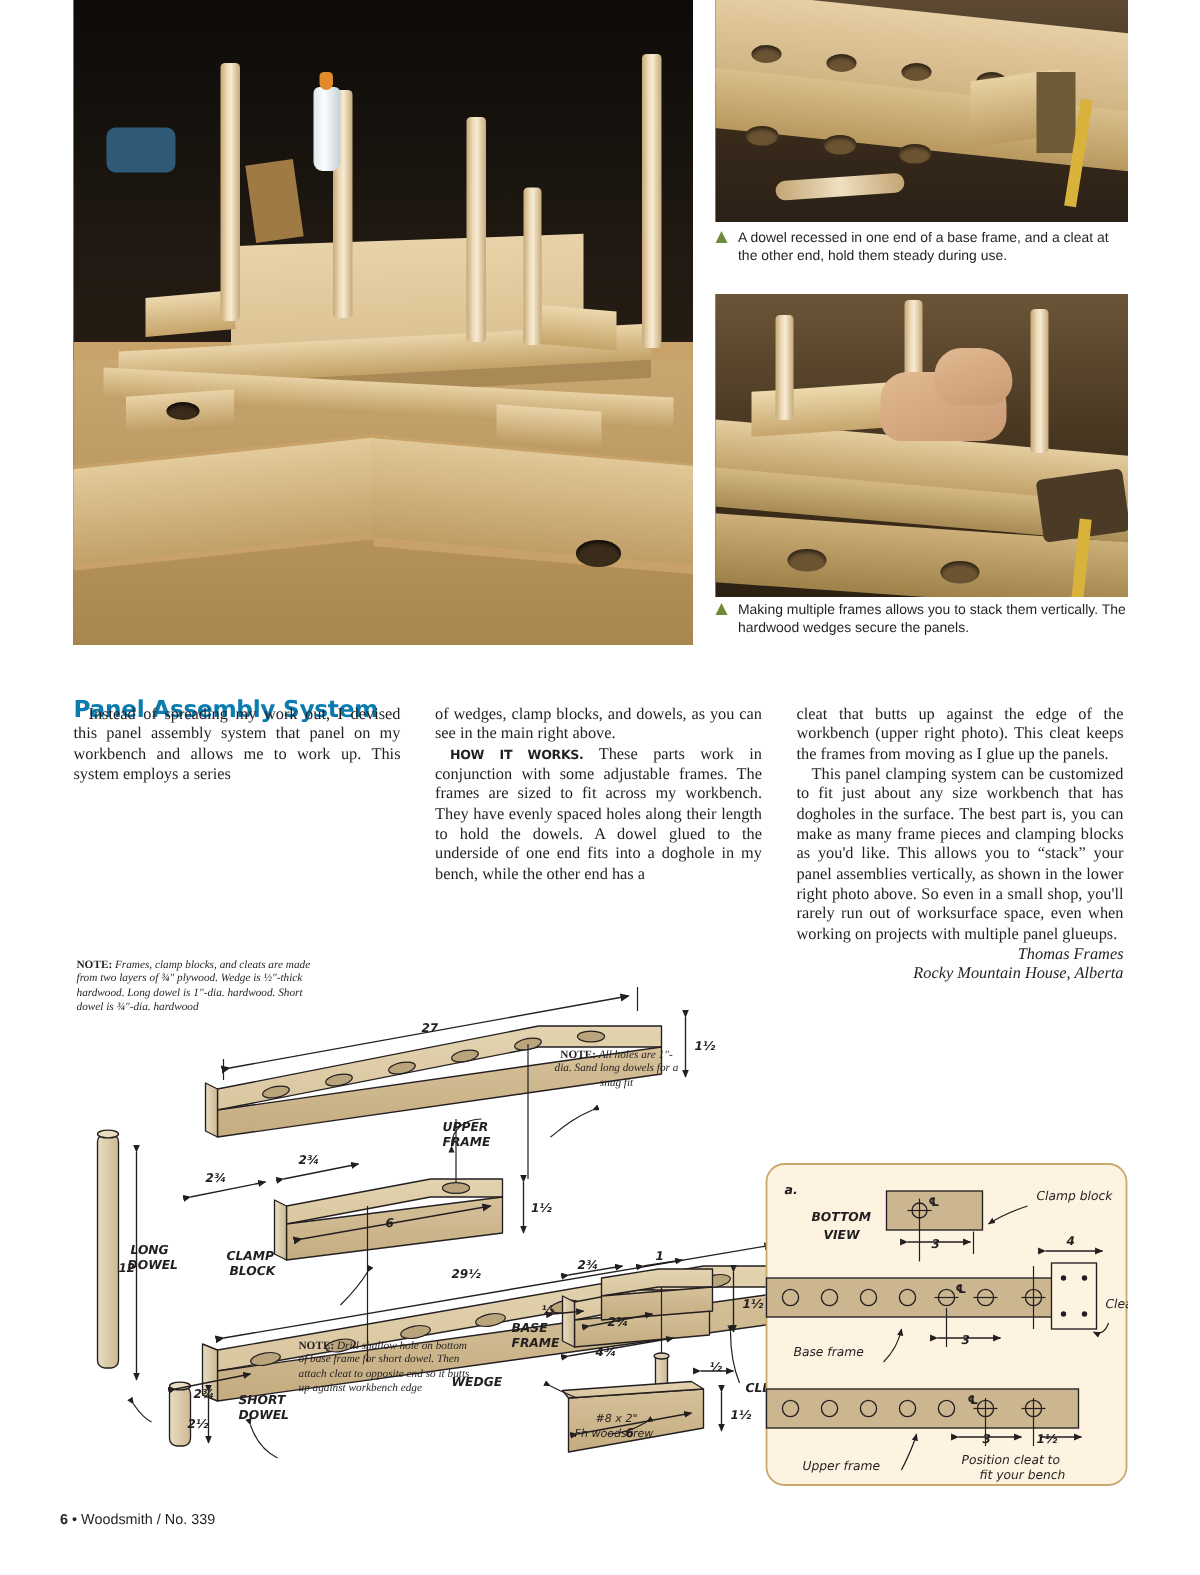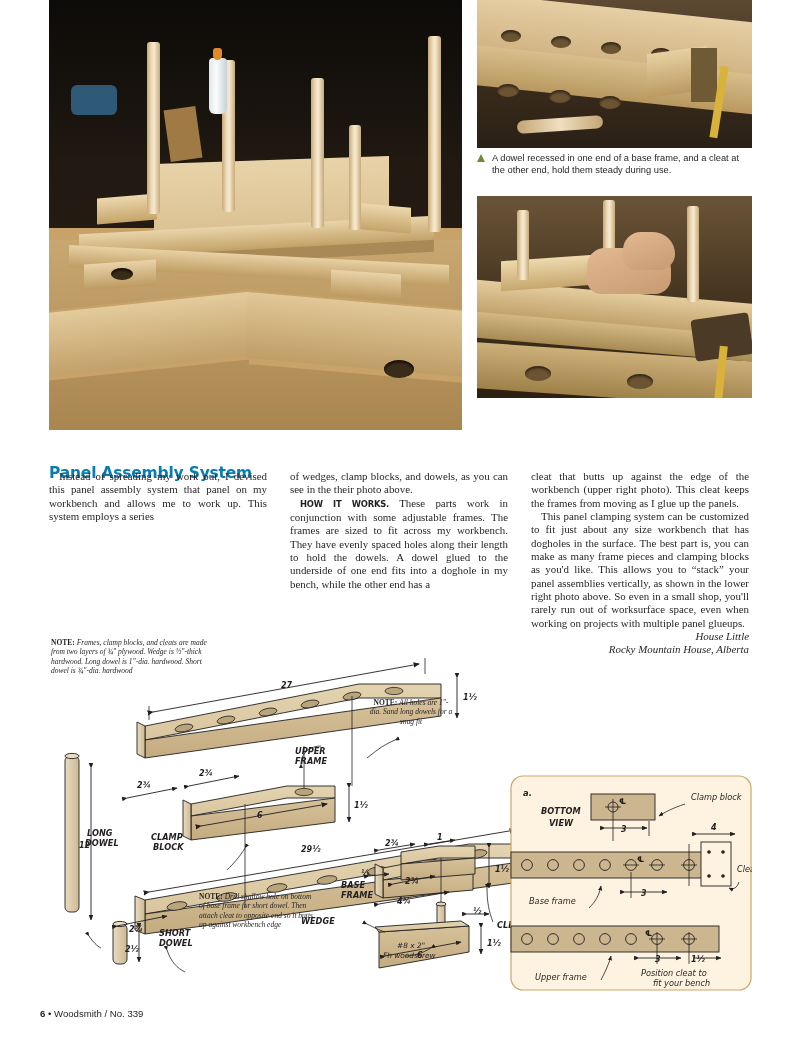--- a/index.html
+++ b/index.html
@@ -150,36 +150,40 @@
     <div class="b-hand" style="left:110px;top:52px;width:84px;height:46px;"></div>
     <div class="b-hand" style="left:146px;top:36px;width:52px;height:38px;"></div>
     <div class="b-mallet" style="left:216px;top:120px;width:58px;height:42px;transform:rotate(-8deg);"></div>
     <div class="t-pencil" style="left:240px;top:150px;width:8px;height:54px;transform:rotate(6deg);"></div>
   </div>
 
   <div class="caption" id="caption-top">
     <span class="tri"></span>
     <span class="ctext">A dowel recessed in one end of a base frame, and a cleat at the other end, hold them steady during use.</span>
   </div>
+  <div class="caption" id="caption-bottom">
+    <span class="tri"></span>
+    <span class="ctext">Making multiple frames allows you to stack them vertically. The hardwood wedges secure the panels.</span>
+  </div>
 
   <div id="article-title">Panel Assembly System</div>
 
   <div class="col" id="col-1">
     <p>Instead of spreading my work out, I devised this panel assembly system that panel on my workbench and allows me to work up. This system employs a series</p>
   </div>
 
   <div class="col" id="col-2">
-    <p class="first">of wedges, clamp blocks, and dowels, as you can see in the their photo above.</p>
+    <p class="first">of wedges, clamp blocks, and dowels, as you can see in the main right above.</p>
     <p><span class="runin">HOW IT WORKS.</span> <span>These parts work in conjunction with some adjustable frames. The frames are sized to fit across my workbench. They have evenly spaced holes along their length to hold the dowels. A dowel glued to the underside of one end fits into a doghole in my bench, while the other end has a</span></p>
   </div>
 
   <div class="col" id="col-3">
     <p class="first">cleat that butts up against the edge of the workbench (upper right photo). This cleat keeps the frames from moving as I glue up the panels.</p>
     <p>This panel clamping system can be customized to fit just about any size workbench that has dogholes in the surface. The best part is, you can make as many frame pieces and clamping blocks as you'd like. This allows you to “stack” your panel assemblies vertically, as shown in the lower right photo above. So even in a small shop, you'll rarely run out of worksurface space, even when working on projects with multiple panel glueups.</p>
-    <span class="byline">House Little</span>
+    <span class="byline">Thomas Frames</span>
     <span class="byline">Rocky Mountain House, Alberta</span>
   </div>
 
   <div id="footer">
     <b>6</b>
     <span>•</span>
     <span>Woodsmith / No. 339</span>
   </div>
 
   <div id="drawing">

